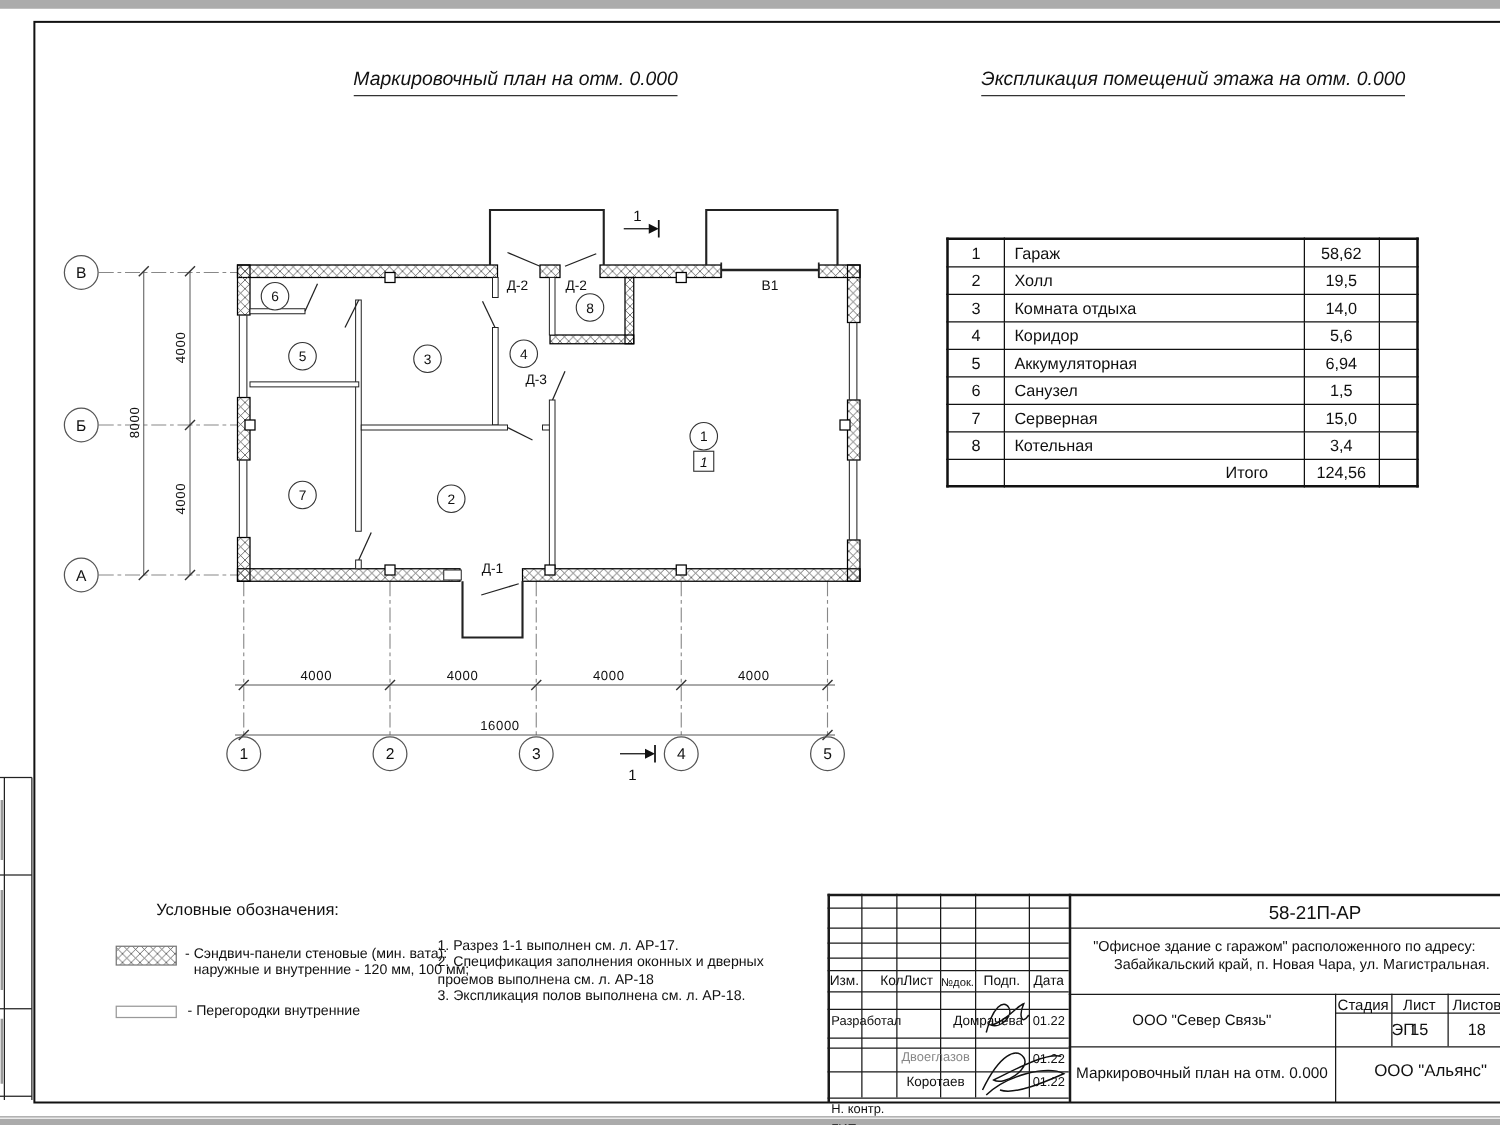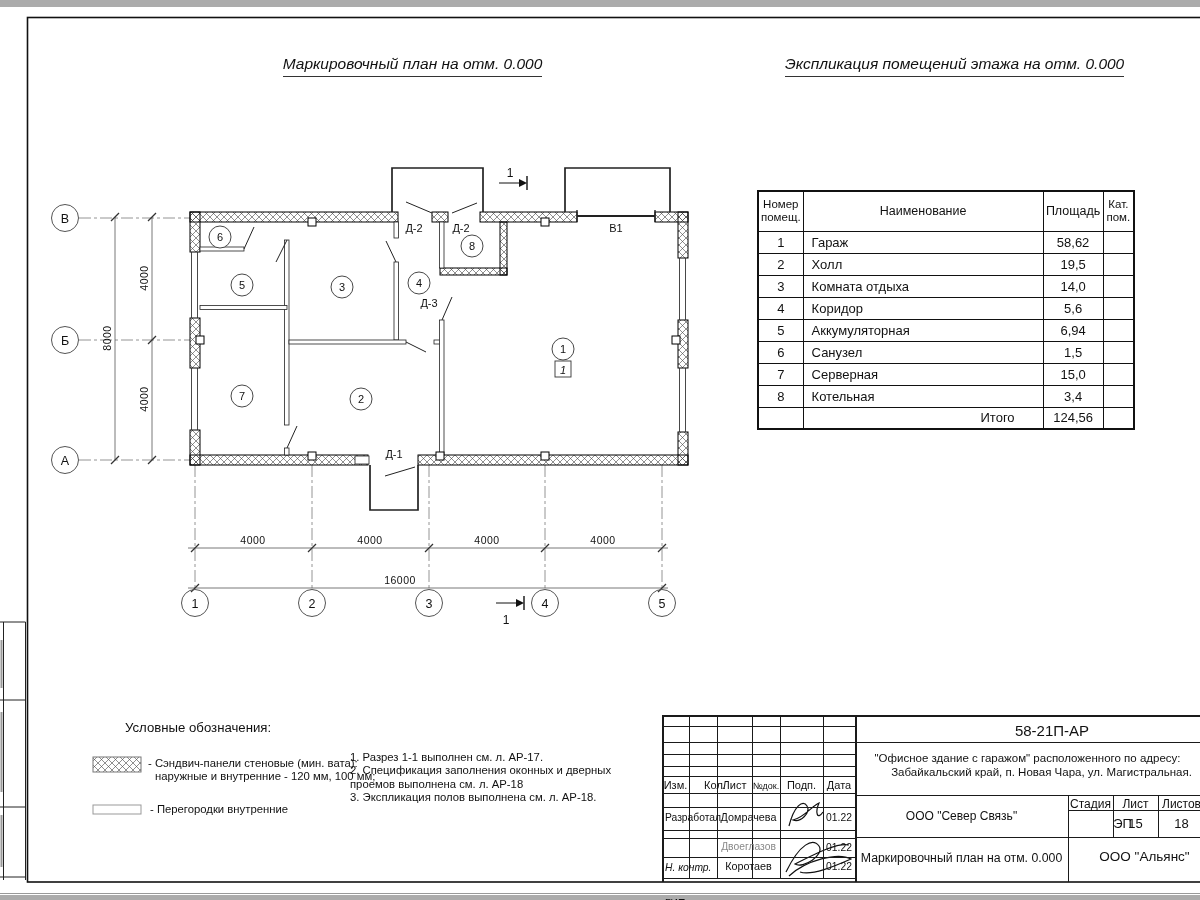--- a/index.html
+++ b/index.html
@@ -262,28 +262,20 @@
 </div>
 
 <table class="expl">
   <colgroup>
       <col style="width:45px">
       <col style="width:240px">
       <col style="width:60px">
       <col style="width:31px">
     </colgroup>
   <tbody>
-      <tr class="hdr">
-    <td class="hd">Номер
-помещ.</td>
-    <td class="hd" style="font-size:12.5px">Наименование</td>
-    <td class="hd" style="font-size:12.5px">Площадь</td>
-    <td class="hd">Кат.
-пом.</td>
-  </tr>
   <tr>
     <td class="num">1</td>
     <td class="nm">Гараж</td>
     <td class="ar">58,62</td>
     <td></td>
   </tr>
   <tr>
     <td class="num">2</td>
     <td class="nm">Холл</td>
     <td class="ar">19,5</td>
@@ -376,24 +368,24 @@
   <div class="ln" style="left:662px;top:878px;width:193px;height:1px;"></div>
 
   <div class="tb-txt ctr" style="left:662px;top:779px;width:27px;">Изм.</div>
   <div class="tb-txt ctr" style="left:689px;top:779px;width:28px;margin-left:12px;">Кол.</div>
   <div class="tb-txt ctr" style="left:717px;top:779px;width:35px;">Лист</div>
   <div class="tb-txt ctr" style="left:752px;top:781px;width:28px;font-size:9px;">№док.</div>
   <div class="tb-txt ctr" style="left:780px;top:779px;width:43px;text-align:center;">Подп.</div>
   <div class="tb-txt ctr" style="left:823px;top:779px;width:32px;">Дата</div>
 
   <div class="tb-txt" style="left:665px;top:812px;font-size:10.3px;">Разработал</div>
-  <div class="tb-txt ctr" style="left:717px;top:811px;width:63px;font-size:10.8px;">Домрачева</div>
+  <div class="tb-txt ctr" style="left:717px;top:811px;width:63px;font-size:10.8px;padding-left:42px;">Домрачева</div>
   <div class="tb-txt ctr" style="left:823px;top:812px;width:32px;font-size:10.3px;">01.22</div>
 
-  <div class="tb-txt" style="left:665px;top:862px;font-size:10.3px;font-style:italic;">Н. контр.</div>
+  <div class="tb-txt" style="left:665px;top:882px;font-size:10.3px;">Н. контр.</div>
   <div class="tb-txt ctr" style="left:717px;top:841px;width:63px;font-size:10.3px;color:#888;">Двоеглазов</div>
   <div class="tb-txt ctr" style="left:823px;top:842px;width:32px;font-size:10.3px;">01.22</div>
 
   <div class="tb-txt" style="left:665px;top:898px;font-size:10.3px;">ГИП</div>
   <div class="tb-txt ctr" style="left:717px;top:860px;width:63px;font-size:10.8px;">Коротаев</div>
   <div class="tb-txt ctr" style="left:823px;top:861px;width:32px;font-size:10.3px;">01.22</div>
 
   <div class="tb-txt ctr" style="left:855px;top:722px;width:394px;font-size:15px;">58-21П-АР</div>
   <div class="tb-txt ctr" style="left:855px;top:752px;width:345px;font-size:11.5px;">"Офисное здание с гаражом" расположенного по адресу:</div>
   <div class="tb-txt ctr" style="left:855px;top:766px;width:373px;font-size:11.5px;">Забайкальский край, п. Новая Чара, ул. Магистральная.</div>

